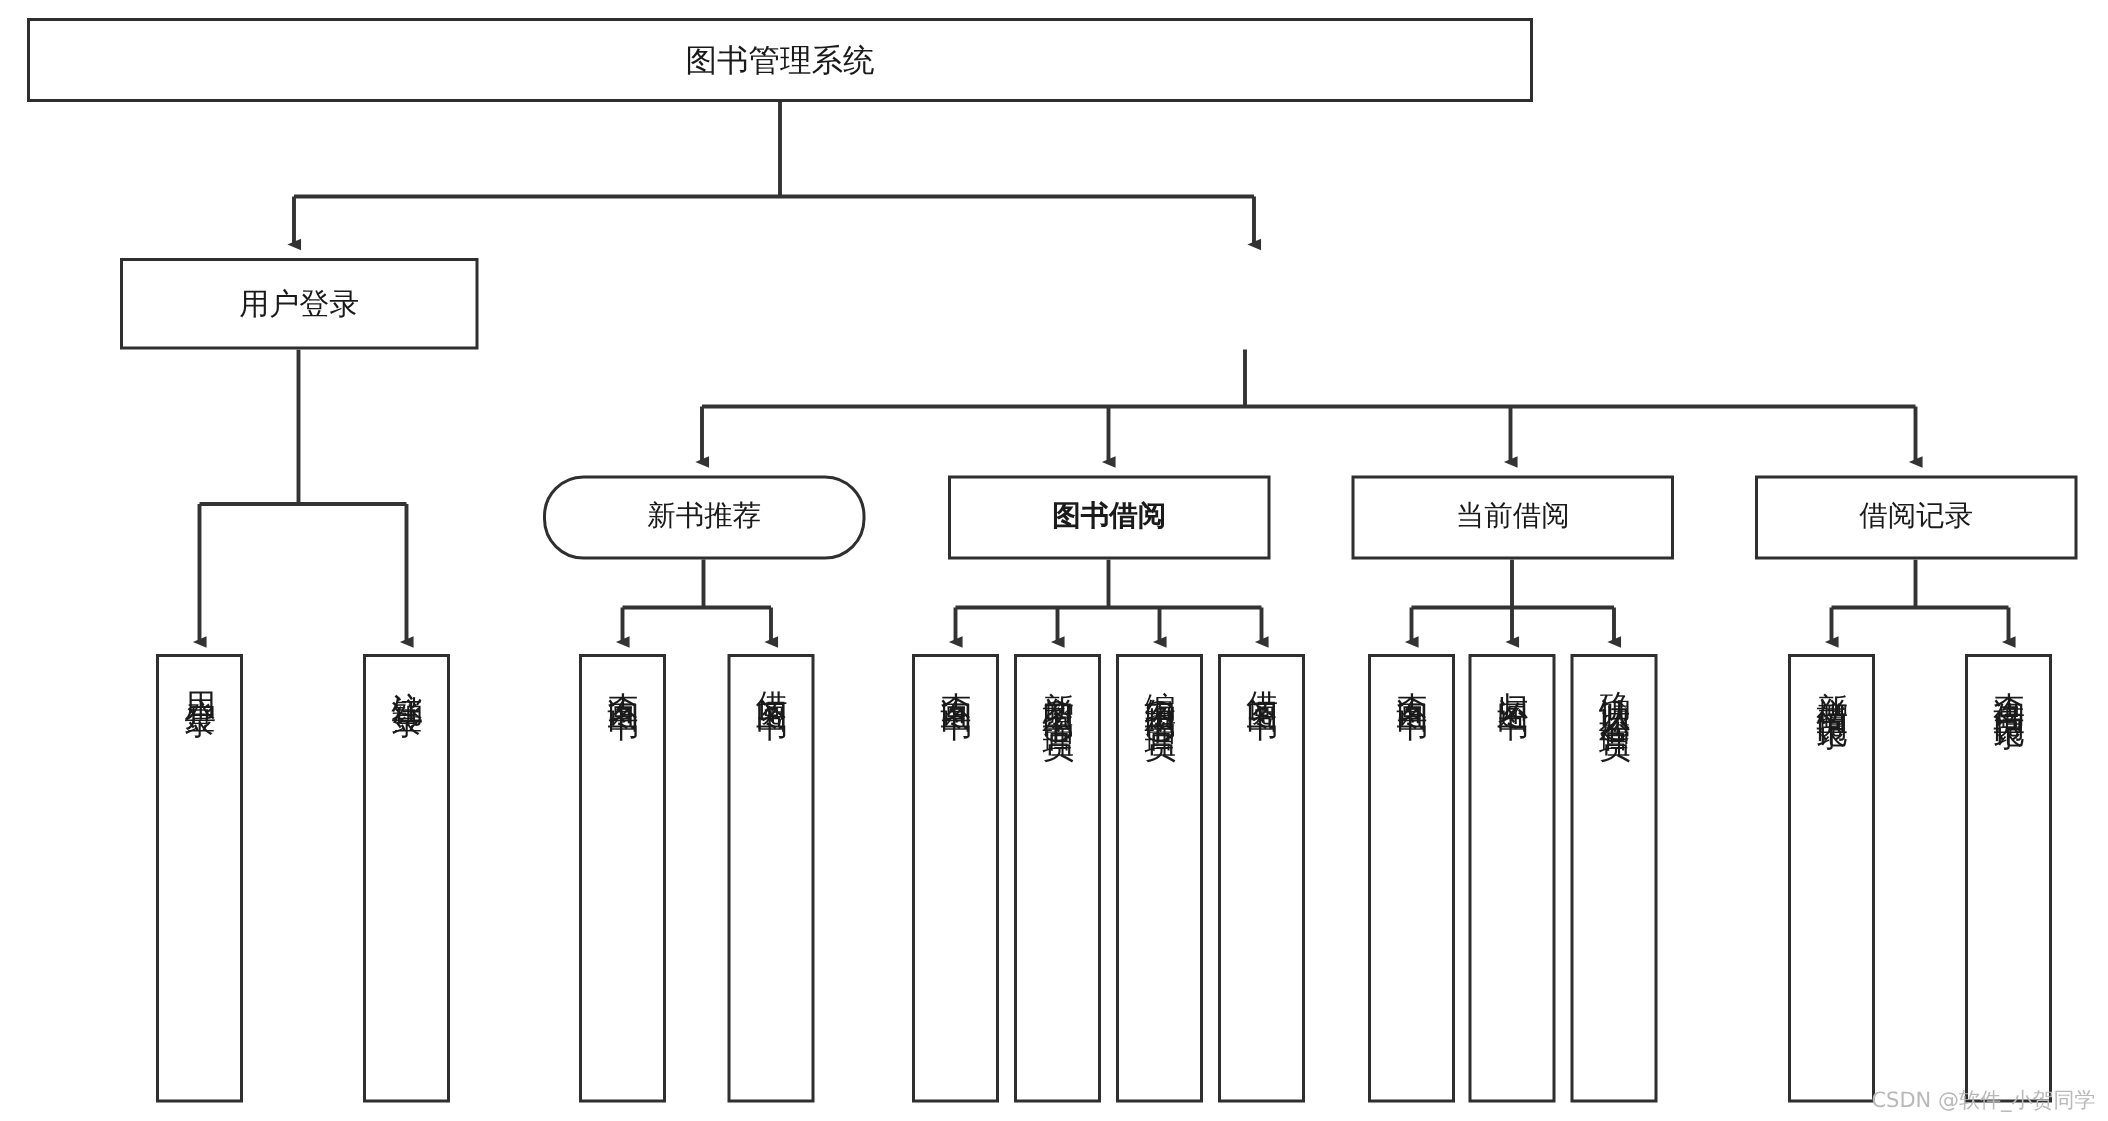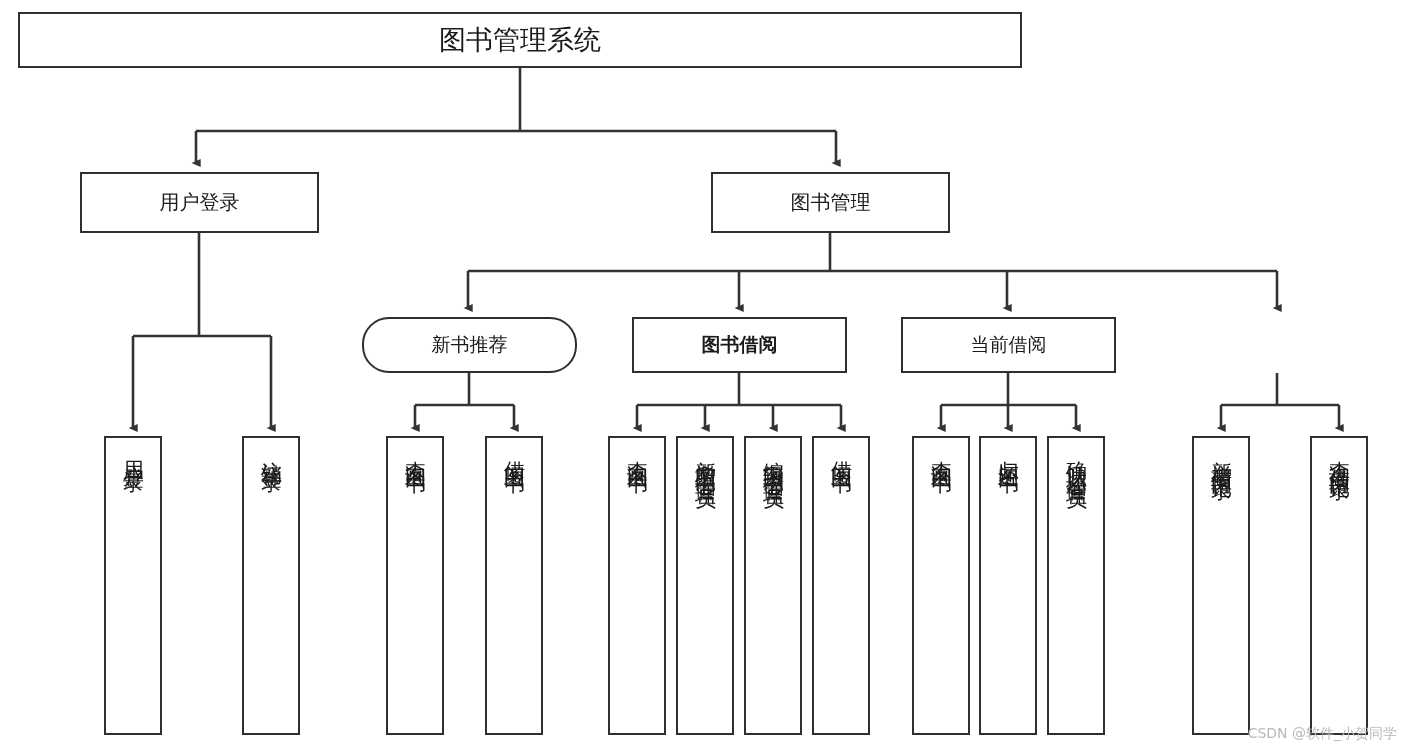--- a/index.html
+++ b/index.html
@@ -22,21 +22,21 @@
     background:#ffffff;
     border:2px solid #2f2f2f;
     display:flex;
     align-items:center;
     justify-content:center;
     text-align:center;
     line-height:1.25;
     color:#1a1a1a;
   }
   .node.root{
-    font-size:27px;
+    font-size:21px;
   }
   .node.lvl1{
     font-size:20px;
   }
   .node.lvl2{
     font-size:19px;
   }
   
   .node.leaf{
     font-size:21px;
@@ -124,32 +124,32 @@
     </g>
   </svg>
 
   <div class="node root" style="left:18px;top:12px;width:1004px;height:56px;">
     <span>图书管理系统</span>
   </div>
 
   <div class="node lvl1" style="left:80px;top:172px;width:239px;height:61px;">
     <span>用户登录</span>
   </div>
-  <div class="node lvl1" style="left:711px;top:172px;width:239px;height:61px;">
-    <span>图书管理</span>
-  </div>
 
   <div class="node lvl2" style="left:362px;top:317px;width:215px;height:56px;border-radius:27px;">
     <span>新书推荐</span>
   </div>
   <div class="node lvl2" style="left:632px;top:317px;width:215px;height:56px;font-weight:bold;">
     <span>图书借阅</span>
   </div>
   <div class="node lvl2" style="left:901px;top:317px;width:215px;height:56px;">
     <span>当前借阅</span>
+  </div>
+  <div class="node lvl2" style="left:1170px;top:317px;width:215px;height:56px;">
+    <span>借阅记录</span>
   </div>
 
   <div class="node leaf" style="left:104px;top:436px;width:58px;height:299px;">
     <span class="vtext">用户登录</span>
   </div>
   <div class="node leaf" style="left:242px;top:436px;width:58px;height:299px;">
     <span class="vtext">注销登录</span>
   </div>
 
   <div class="node leaf" style="left:386px;top:436px;width:58px;height:299px;">

